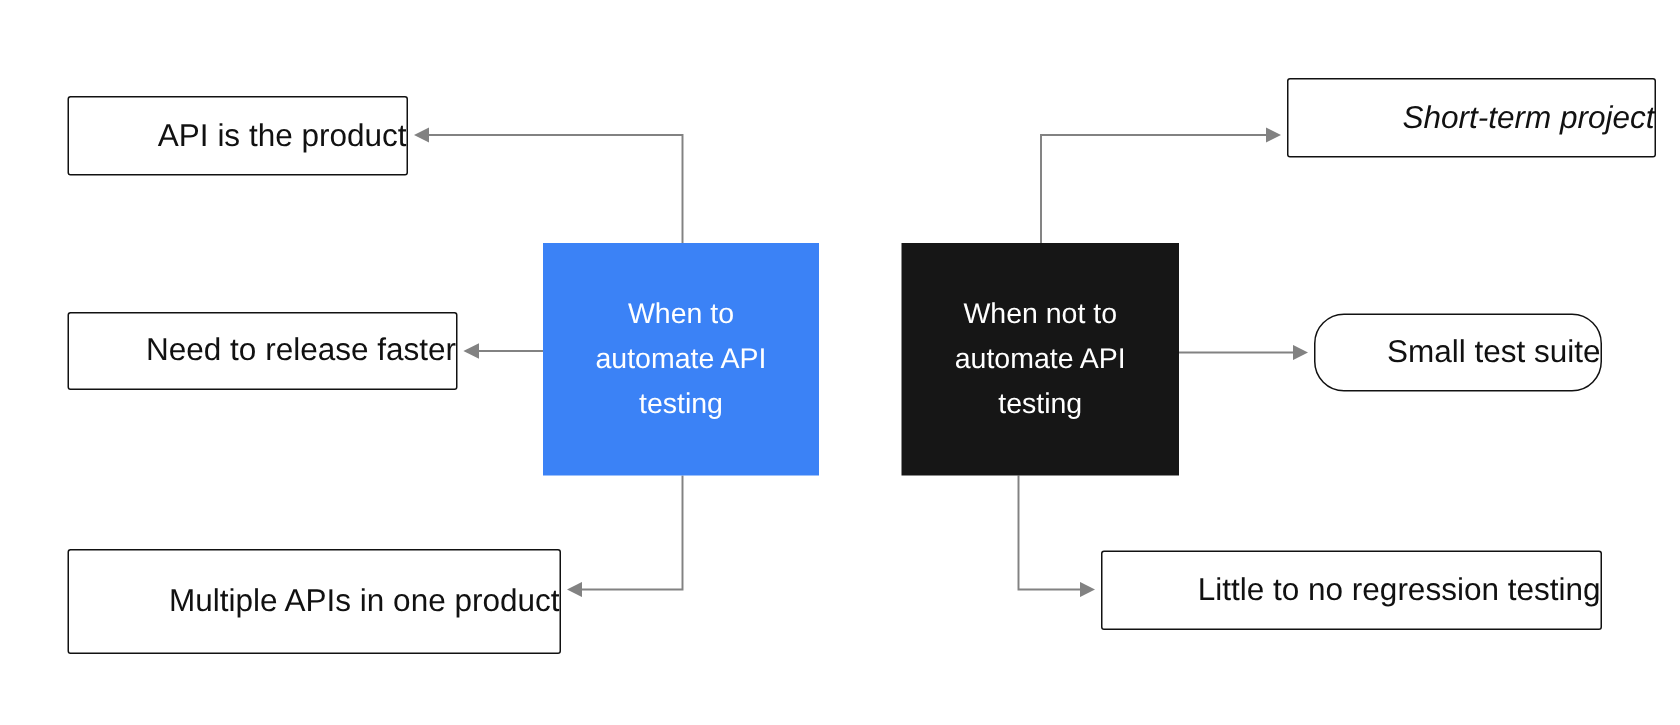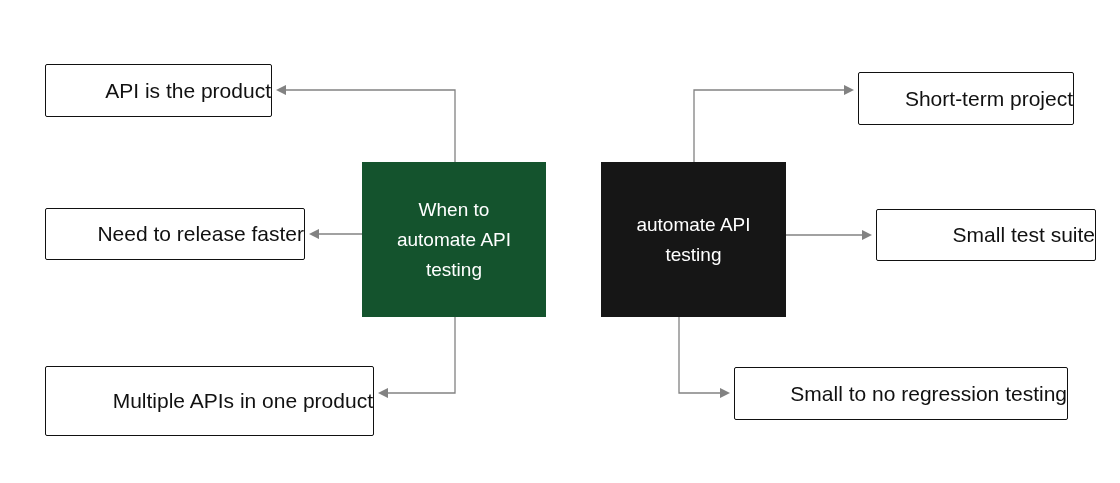--- a/index.html
+++ b/index.html
@@ -43,29 +43,29 @@
     display: flex;
     flex-direction: column;
     align-items: center;
     justify-content: center;
     color: #ffffff;
     font-size: 19px;
     line-height: 30px;
     text-align: center;
   }
   
-  #when-to        { left: 362px; top: 162px; width: 184px; height: 155px; background: #14532d; }
+  #when-to        { left: 362px; top: 162px; width: 184px; height: 155px; background: #3b82f6; }
   #when-not-to    { left: 601px; top: 162px; width: 185px; height: 155px; background: #161616; }
   
   #api-product    { left: 45px;  top: 64px;  width: 227px; height: 53px; }
   #release-faster { left: 45px;  top: 208px; width: 260px; height: 52px; padding-left: 48px; }
   #multiple-apis  { left: 45px;  top: 366px; width: 329px; height: 70px; }
   
-  #short-term     { left: 858px; top: 72px;  width: 216px; height: 53px; }
-  #small-suite    { left: 876px; top: 209px; width: 220px; height: 52px; }
+  #short-term     { left: 858px; top: 52px;  width: 246px; height: 53px; font-style: italic; }
+  #small-suite    { left: 876px; top: 209px; width: 192px; height: 52px; border-radius: 20px; }
   #little-regression { left: 734px; top: 367px; width: 334px; height: 53px; }
 </style>
 </head>
 <body>
 
 <div class="canvas">
 
   <svg class="connectors" width="1120" height="483" viewBox="0 0 1120 483">
     <defs>
       <marker id="arrow" viewBox="0 0 10 10" refX="8" refY="5" markerWidth="8" markerHeight="8" orient="auto-start-reverse">
@@ -86,20 +86,21 @@
     <path d="M679,317 L679,393 L728,393" fill="none" stroke="#828282" stroke-width="1.3" marker-end="url(#arrow)"></path>
   </svg>
 
   <div class="center-node" id="when-to">
     <span>When to</span>
     <span>automate API</span>
     <span>testing</span>
   </div>
 
   <div class="center-node" id="when-not-to">
+    <span>When not to</span>
     <span>automate API</span>
     <span>testing</span>
   </div>
 
   <div class="leaf-node" id="api-product">
     <span>API is the product</span>
   </div>
   <div class="leaf-node" id="release-faster">
     <span>Need to release faster</span>
   </div>
@@ -107,16 +108,16 @@
     <span>Multiple APIs in one product</span>
   </div>
 
   <div class="leaf-node" id="short-term">
     <span>Short-term project</span>
   </div>
   <div class="leaf-node" id="small-suite">
     <span>Small test suite</span>
   </div>
   <div class="leaf-node" id="little-regression">
-    <span>Small to no regression testing</span>
+    <span>Little to no regression testing</span>
   </div>
 
 </div>
 
 </body></html>

